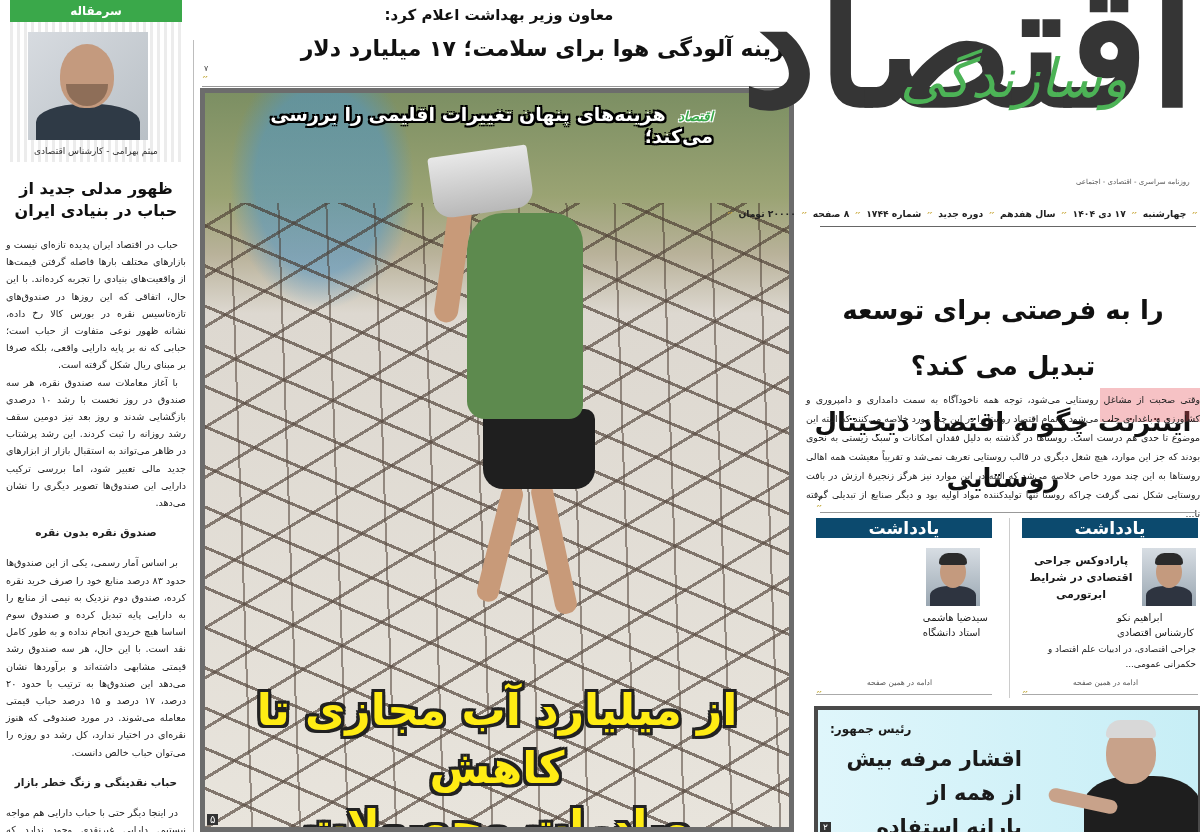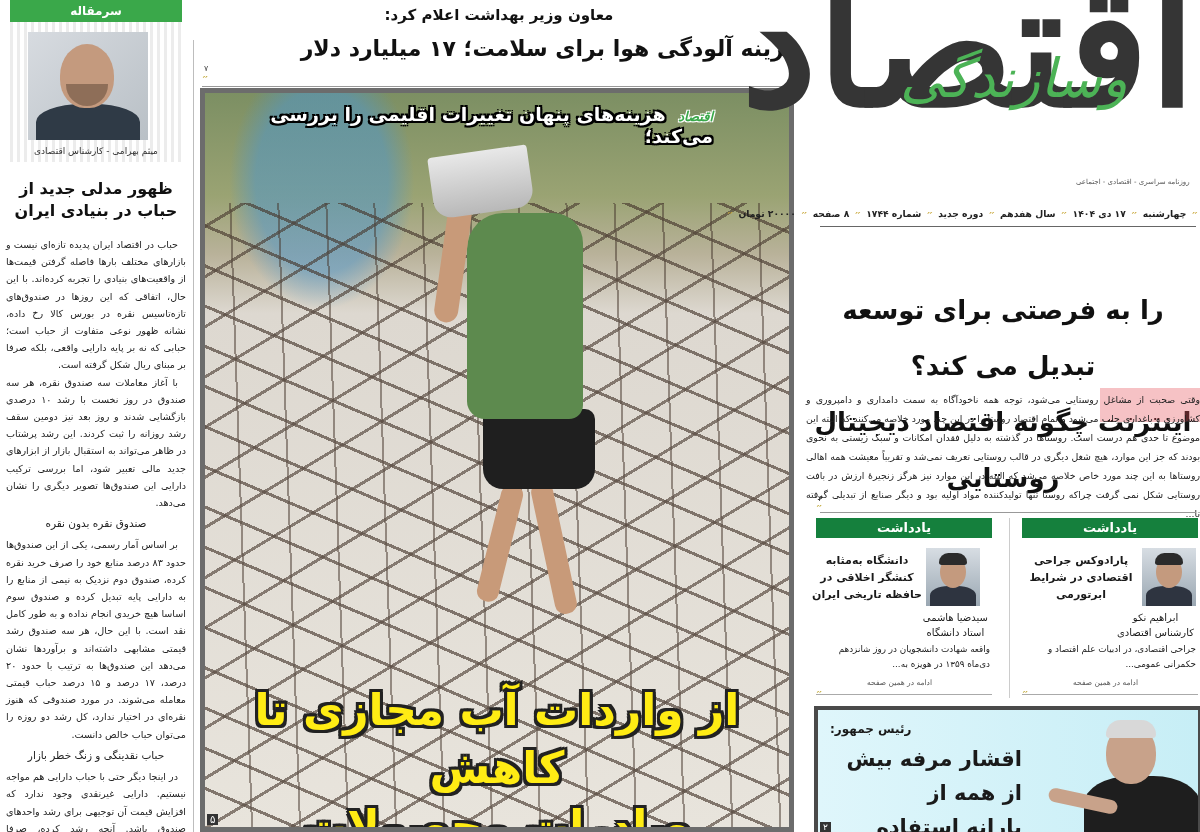--- a/index.html
+++ b/index.html
@@ -14,21 +14,21 @@
   .stripe-bg { position: absolute; left: 10px; top: 22px; width: 172px; height: 140px;
     background: repeating-linear-gradient(90deg, #ececec 0 3px, #ffffff 3px 7px); }
   .author-photo { position: absolute; left: 28px; top: 32px; width: 120px; height: 108px; background: linear-gradient(135deg, #d7dbe0, #b9c0c6); overflow: hidden; }
   .author-photo .head { position: absolute; left: 32px; top: 12px; width: 54px; height: 64px; border-radius: 50% 50% 45% 45%; background: #c49a7e; }
   .author-photo .beard { position: absolute; left: 38px; top: 52px; width: 42px; height: 22px; border-radius: 0 0 22px 22px; background: #6a5140; opacity: .6; }
   .author-photo .body { position: absolute; left: 8px; top: 72px; width: 104px; height: 40px; border-radius: 45% 45% 0 0; background: #2f3a46; }
   .author-caption { position: absolute; left: 10px; top: 146px; width: 172px; font-size: 9px; text-align: center; color: #333; }
   .editorial-title { position: absolute; left: 0; top: 178px; width: 192px; font-size: 16px; font-weight: bold; text-align: center; line-height: 22px; color: #111; }
   .editorial-body { position: absolute; left: 6px; top: 236px; width: 180px; font-size: 9.6px; line-height: 17.2px; text-align: justify; color: #222; }
   .editorial-body p { text-indent: 8px; }
-  .editorial-body h4 { font-size: 10.5px; font-weight: normal; text-align: center; margin: 4px 0; }
+  .editorial-body h4 { font-size: 10.5px; font-weight: bold; text-align: center; margin: 13px 0; }
 
   
   .center-col { position: absolute; left: 198px; top: 0; width: 602px; height: 832px; }
   .center-kicker { position: absolute; left: 0; top: 6px; width: 602px; font-size: 15px; font-weight: bold; text-align: center; color: #111; }
   .center-headline { position: absolute; left: 0; top: 36px; width: 602px; font-size: 22px; font-weight: bold; color: #111; letter-spacing: -0.5px; }
   .page-ref { position: absolute; font-size: 8px; color: #444; }
   .quote-mark { color: #c2a93a; font-weight: bold; font-size: 9px; }
   .center-rule { position: absolute; left: 4px; top: 86px; width: 598px; height: 1px; background: #999; }
   .photo-frame { position: absolute; left: 2px; top: 88px; width: 594px; height: 744px; border: 5px solid #6c6c6c; overflow: hidden;
     background:
@@ -66,31 +66,31 @@
   .kicker2 .mini { color: #3aa84a; font-style: italic; font-size: 12px; margin-left: 4px; }
   .main-headline { position: absolute; left: 0; top: 282px; width: 394px; text-align: center; font-size: 26px; line-height: 56px; font-weight: bold; letter-spacing: -0.6px; color: #111; }
   .lead-body { position: absolute; left: 0; top: 390px; width: 394px; font-size: 9.4px; line-height: 19px; text-align: justify; color: #222; }
   .watermark { position: absolute; left: 294px; top: 388px; width: 100px; height: 34px; background: rgba(230,80,90,.35); }
   .mid-rule { position: absolute; left: 14px; top: 512px; width: 376px; height: 1px; background: #999; }
   .page-ref-r { position: absolute; left: 10px; top: 494px; font-size: 8px; line-height: 9px; }
 
   .note-box { position: absolute; top: 518px; width: 176px; height: 190px; }
   .note-box.right { left: 216px; }
   .note-box.left { left: 10px; }
-  .note-tag { height: 20px; background: #15803d; color: #fff; font-size: 13px; text-align: center; line-height: 20px; font-weight: bold; }
+  .note-tag { height: 20px; background: #0c4a6e; color: #fff; font-size: 17px; text-align: center; line-height: 20px; font-weight: bold; }
   .note-photo { position: absolute; top: 30px; width: 54px; height: 58px; background: linear-gradient(180deg, #d7dde3, #9aa7b2); overflow: hidden; }
   .note-photo .h { position: absolute; left: 14px; top: 8px; width: 26px; height: 32px; border-radius: 50%; background: #c49a7e; }
   .note-photo .hair { position: absolute; left: 13px; top: 5px; width: 28px; height: 12px; border-radius: 14px 14px 4px 4px; background: #2b2b2b; }
   .note-photo .b { position: absolute; left: 4px; top: 38px; width: 46px; height: 24px; border-radius: 40% 40% 0 0; background: #2e3440; }
   .note-box.right .note-photo { right: 2px; }
   .note-box.left .note-photo { right: 12px; }
   .note-title { position: absolute; top: 34px; width: 110px; font-size: 11px; line-height: 17px; font-weight: bold; text-align: center; }
   .note-box.right .note-title { right: 62px; }
   .note-box.left .note-title { right: 70px; }
-  .note-author { position: absolute; top: 92px; right: 4px; font-size: 10px; line-height: 15px; text-align: center; }
+  .note-author { position: absolute; top: 92px; right: 4px; font-size: 10px; line-height: 15px; text-align: left; }
   .note-excerpt { position: absolute; top: 124px; right: 2px; width: 172px; font-size: 8.8px; line-height: 15px; text-align: right; }
   .note-cont { position: absolute; top: 160px; right: 60px; font-size: 7.5px; color: #555; }
   .note-foot { position: absolute; top: 176px; left: 0; width: 176px; height: 1px; background: #aaa; }
   .note-foot-mark { position: absolute; top: 170px; left: 0; font-size: 9px; color: #c2a93a; font-weight: bold; }
   .col-divider { position: absolute; left: 203px; top: 518px; width: 1px; height: 180px; background: #ccc; }
 
   .president-box { position: absolute; left: 8px; top: 706px; width: 388px; height: 126px; border: 4px solid #4a4a4a; border-bottom: none; background: linear-gradient(90deg, #dff6fb, #c7eef6); overflow: hidden; }
   .pres-kicker { position: absolute; left: 12px; top: 12px; width: 150px; font-size: 12px; font-weight: bold; text-align: left; }
   .pres-headline { position: absolute; left: 4px; top: 32px; width: 200px; font-size: 21px; line-height: 34px; font-weight: bold; text-align: right; letter-spacing: -0.5px; }
   .pres-figure { position: absolute; left: 236px; top: 10px; width: 146px; height: 116px; }
@@ -140,21 +140,21 @@
     <div class="boy-shorts"></div>
     <div class="boy-shirt"></div>
     <div class="boy-arm"></div>
     <div class="bucket"></div>
 
     <div class="photo-top-caption">
       <span class="mini-logo">اقتصاد</span>
       <span>هزینه‌های پنهان تغییرات اقلیمی را بررسی می‌کند؛</span>
     </div>
     <div class="photo-headline">
-      <div>از واردات آب مجازی تا کاهش</div>
+      <div>از میلیارد آب مجازی تا کاهش</div>
       <div>صادرات محصولات کشاورزی</div>
     </div>
     <div class="photo-page-num">۵</div>
   </div>
 </section>
 
 <section class="right-col">
   <div class="masthead">
     <div class="mast-main">اقتصاد</div>
     <div class="mast-green">وسازندگی</div>
@@ -212,26 +212,24 @@
 
   <div class="col-divider"></div>
 
   <article class="note-box left">
     <div class="note-tag">یادداشت</div>
     <div class="note-photo">
         <div class="b"></div>
         <div class="h"></div>
         <div class="hair"></div>
       </div>
-    <div class="note-title">دانشگاه به‌مثابه کنشگر اخلاقی در حافظه تاریخی ایران</div>
     <div class="note-author">
       <div>سیدضیا هاشمی</div>
       <div>استاد دانشگاه</div>
     </div>
-    <div class="note-excerpt">واقعه شهادت دانشجویان در روز شانزدهم دی‌ماه ۱۳۵۹ در هویزه به...</div>
     <div class="note-cont">ادامه در همین صفحه</div>
     <div class="note-foot-mark">״</div>
     <div class="note-foot"></div>
   </article>
 
   <article class="president-box">
     <div class="pres-figure">
       <div class="coat"></div>
         <div class="arm"></div>
         <div class="head"></div>

